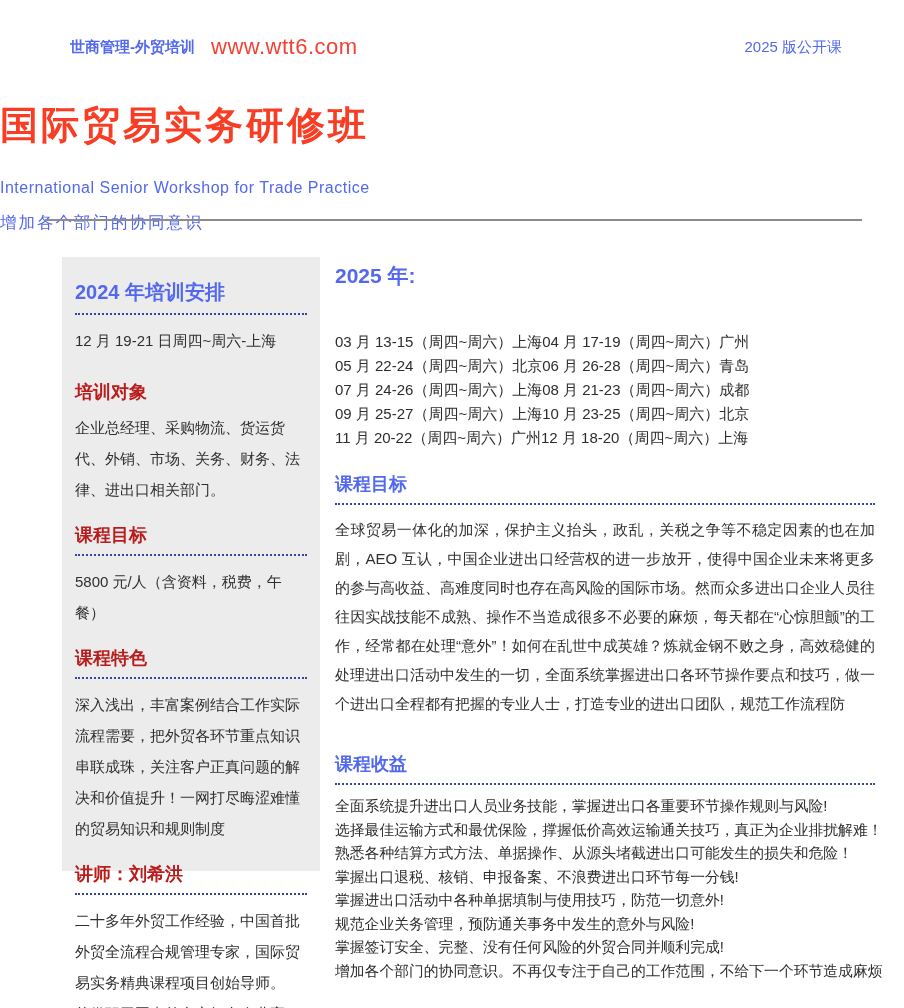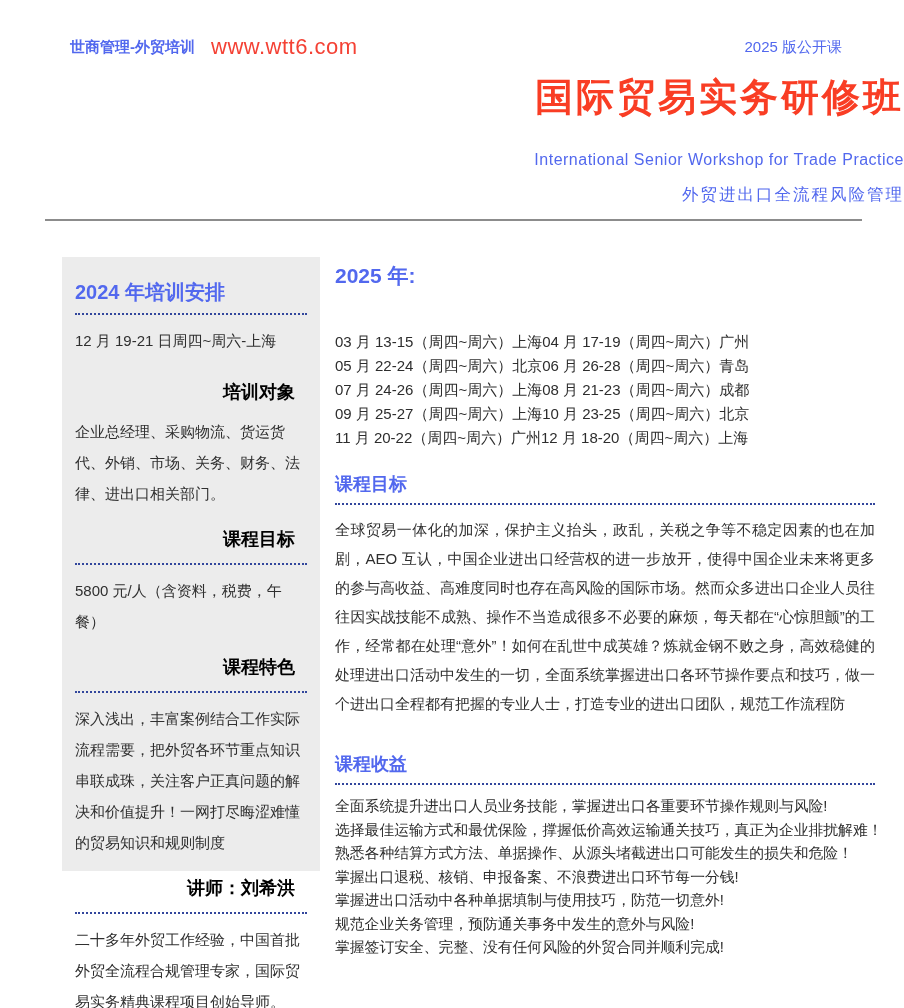--- a/index.html
+++ b/index.html
@@ -7,32 +7,32 @@
     width:904px;height:1008px;background:#ffffff;position:relative;
     font-family:"Liberation Sans","DejaVu Sans",sans-serif;
     color:#2f2f2f;overflow:hidden;
   }
   
   .header-row{position:absolute;top:34px;left:70px;width:772px;display:flex;align-items:flex-end;}
   .brand{color:#5268ee;font-size:15px;font-weight:bold;padding-bottom:3px;}
   .site-url{color:#f44134;font-size:22px;margin-left:16px;text-decoration:none;letter-spacing:.5px;}
   .edition{margin-left:auto;color:#5268ee;font-size:15px;padding-bottom:3px;}
   
-  .hero{position:absolute;top:72px;left:0;width:100%;text-align:right;}
+  .hero{position:absolute;top:100px;left:0;width:100%;text-align:left;}
   .hero-title{margin:0;color:#f93d24;font-size:38px;font-weight:bold;letter-spacing:3px;}
   .hero-en{margin-top:28px;color:#5268ee;font-size:16px;letter-spacing:.5px;}
   .hero-cn{margin-top:15px;color:#5268ee;font-size:16.5px;letter-spacing:2px;}
   .divider{position:absolute;top:219px;left:45px;width:817px;height:2px;background:#8c8c8c;}
   
   .dot-rule{height:0;border-bottom:2px dotted #32469c;margin:7px 0 10px 0;}
   
   .sidebar{position:absolute;left:62px;top:257px;width:258px;height:614px;
     background:#ececec;box-sizing:border-box;padding:22px 13px 0 13px;}
   .side-h2{color:#5268ee;font-size:20px;font-weight:bold;margin:0;}
-  .side-h3{color:#000000;font-size:18px;font-weight:bold;margin:12px;text-align:right;}
+  .side-h3{color:#b91c1c;font-size:18px;font-weight:bold;margin:0;}
   .side-text{font-size:15px;line-height:31px;margin:0;}
   .mt-sm{margin-top:8px;}
   .mt-md{margin-top:18px;}
   .mt-lg{margin-top:24px;}
   
   .main-col{position:absolute;left:335px;top:262px;width:540px;}
   .year-h{color:#5268ee;font-size:21px;font-weight:bold;margin:0;}
   .sched{margin-top:40px;}
   .sched-row{display:flex;white-space:nowrap;font-size:15px;line-height:24px;color:#2d2d2d;}
   .main-h{color:#5268ee;font-size:18px;font-weight:bold;margin:0;}
@@ -49,21 +49,21 @@
 
   <div class="header-row">
     <span class="brand">世商管理-外贸培训</span>
     <a class="site-url" href="#">www.wtt6.com</a>
     <span class="edition">2025 版公开课</span>
   </div>
 
   <div class="hero">
     <h1 class="hero-title">国际贸易实务研修班</h1>
     <div class="hero-en">International Senior Workshop for Trade Practice</div>
-    <div class="hero-cn">外贸进出口全流程风险管理</div>
+    <div class="hero-cn">增加各个部门的协同意识</div>
   </div>
 
   <div class="divider"></div>
 
   <aside class="sidebar">
     <h2 class="side-h2">2024 年培训安排</h2>
     <div class="dot-rule"></div>
     <p class="side-text">12 月 19-21 日周四~周六-上海</p>
 
     <h3 class="side-h3 mt-lg">培训对象</h3>
@@ -117,16 +117,17 @@
     <h3 class="main-h ben-head">课程收益</h3>
     <div class="dot-rule"></div>
     <div class="ben-list">
       <div class="ben-item">全面系统提升进出口人员业务技能，掌握进出口各重要环节操作规则与风险!</div>
       <div class="ben-item">选择最佳运输方式和最优保险，撑握低价高效运输通关技巧，真正为企业排扰解难！</div>
       <div class="ben-item">熟悉各种结算方式方法、单据操作、从源头堵截进出口可能发生的损失和危险！</div>
       <div class="ben-item">掌握出口退税、核销、申报备案、不浪费进出口环节每一分钱!</div>
       <div class="ben-item">掌握进出口活动中各种单据填制与使用技巧，防范一切意外!</div>
       <div class="ben-item">规范企业关务管理，预防通关事务中发生的意外与风险!</div>
       <div class="ben-item">掌握签订安全、完整、没有任何风险的外贸合同并顺利完成!</div>
+      <div class="ben-item">增加各个部门的协同意识。不再仅专注于自己的工作范围，不给下一个环节造成麻烦</div>
     </div>
   </main>
 
 </div>
 
 </body></html>

